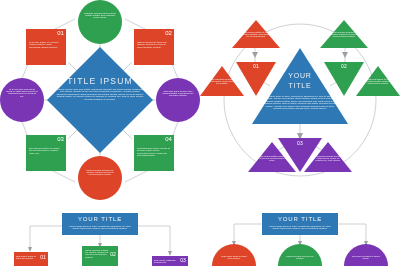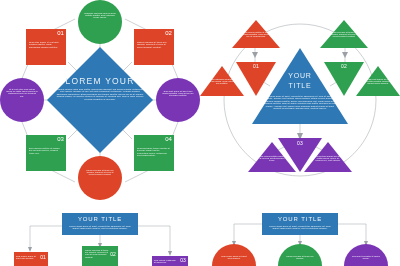--- a/index.html
+++ b/index.html
@@ -55,21 +55,21 @@
 
       <rect x="26" y="135" width="40" height="36" fill="#2EA04F"></rect>
       <rect x="134" y="135" width="40" height="36" fill="#2EA04F"></rect>
 
       <circle cx="100" cy="22" r="22" fill="#2EA04F"></circle>
       <circle cx="100" cy="178" r="22" fill="#DE4427"></circle>
       <circle cx="22" cy="100" r="22" fill="#7A35B5"></circle>
       <circle cx="178" cy="100" r="22" fill="#7A35B5"></circle>
     </svg>
 
-    <div class="tx title-lg" style="left:47px;top:76px;width:106px;">LOREM YOUR</div>
+    <div class="tx title-lg" style="left:47px;top:76px;width:106px;">TITLE IPSUM</div>
     <div class="tx body-xs" style="left:55px;top:88px;width:90px;">Mauris congue lacus arcu mattis. Maecenas imperdiet sed mollis gravida vestibulum eget lacinia. Quisque at eget elit justo consequat vestibulum. Vivamus sodales adipiscing ullamcorper. Etiam bibendum nisi tempor sagittis. Donec nec mi at semper fringilla massa, vel lobortis ultricies ut faucibus ut euismod sed. Cras in lacus ultrices pulvinar pendatus in convallis.</div>
 
     <div class="tx num" style="left:26px;top:30px;width:38px;text-align:right;">01</div>
     <div class="tx body-xs" style="left:29px;top:41px;width:34px;text-align:left;">Cras vitae augue et erat ante sodales sagittis. Morbi malesuada sodales porttitor.</div>
 
     <div class="tx num" style="left:136px;top:30px;width:36px;text-align:right;">02</div>
     <div class="tx body-xs" style="left:137px;top:41px;width:34px;text-align:left;">Mauris convallis at turpis nec facilisis. Praesent ut enim at lorem tincidunt volutpat.</div>
 
     <div class="tx num" style="left:26px;top:136px;width:38px;text-align:right;">03</div>
     <div class="tx body-xs" style="left:29px;top:147px;width:34px;text-align:left;">Duis lacinia porttitor at magna dui pulvinar montes, sodales tellus nec.</div>

